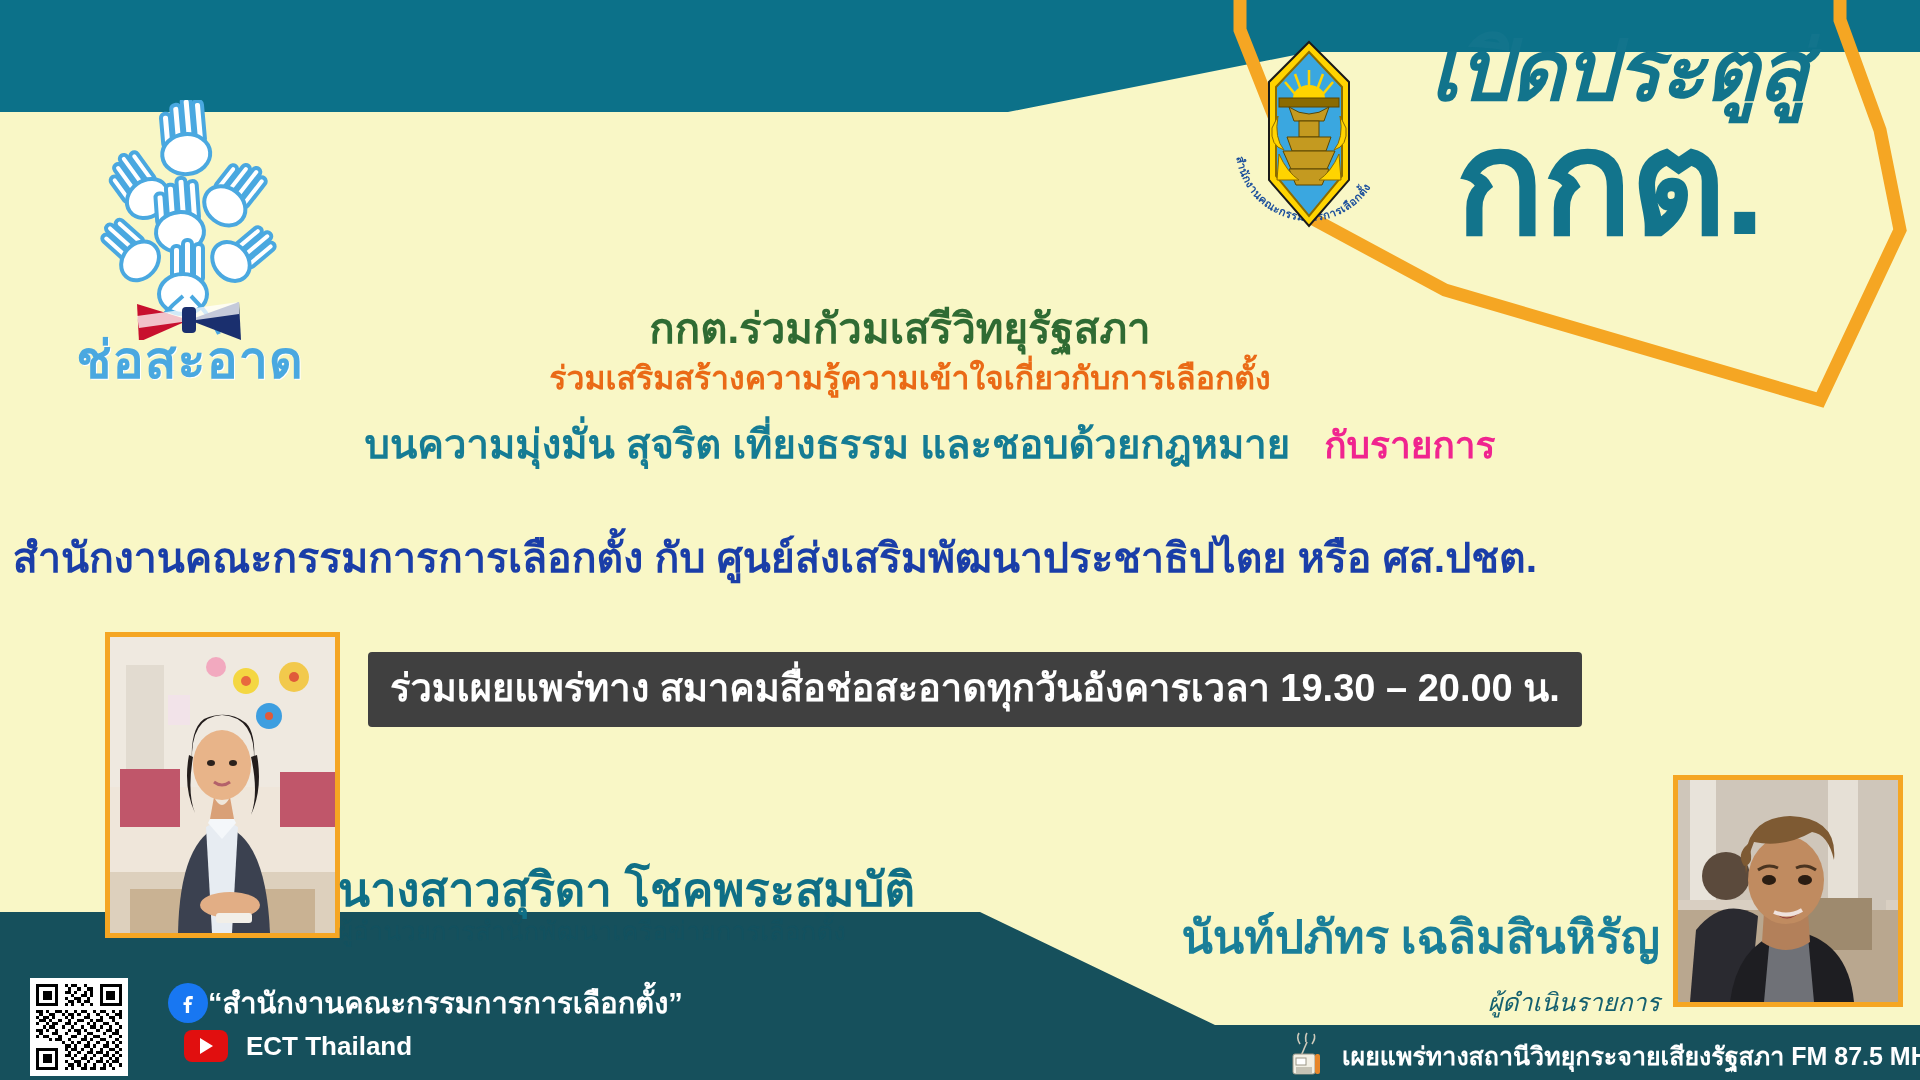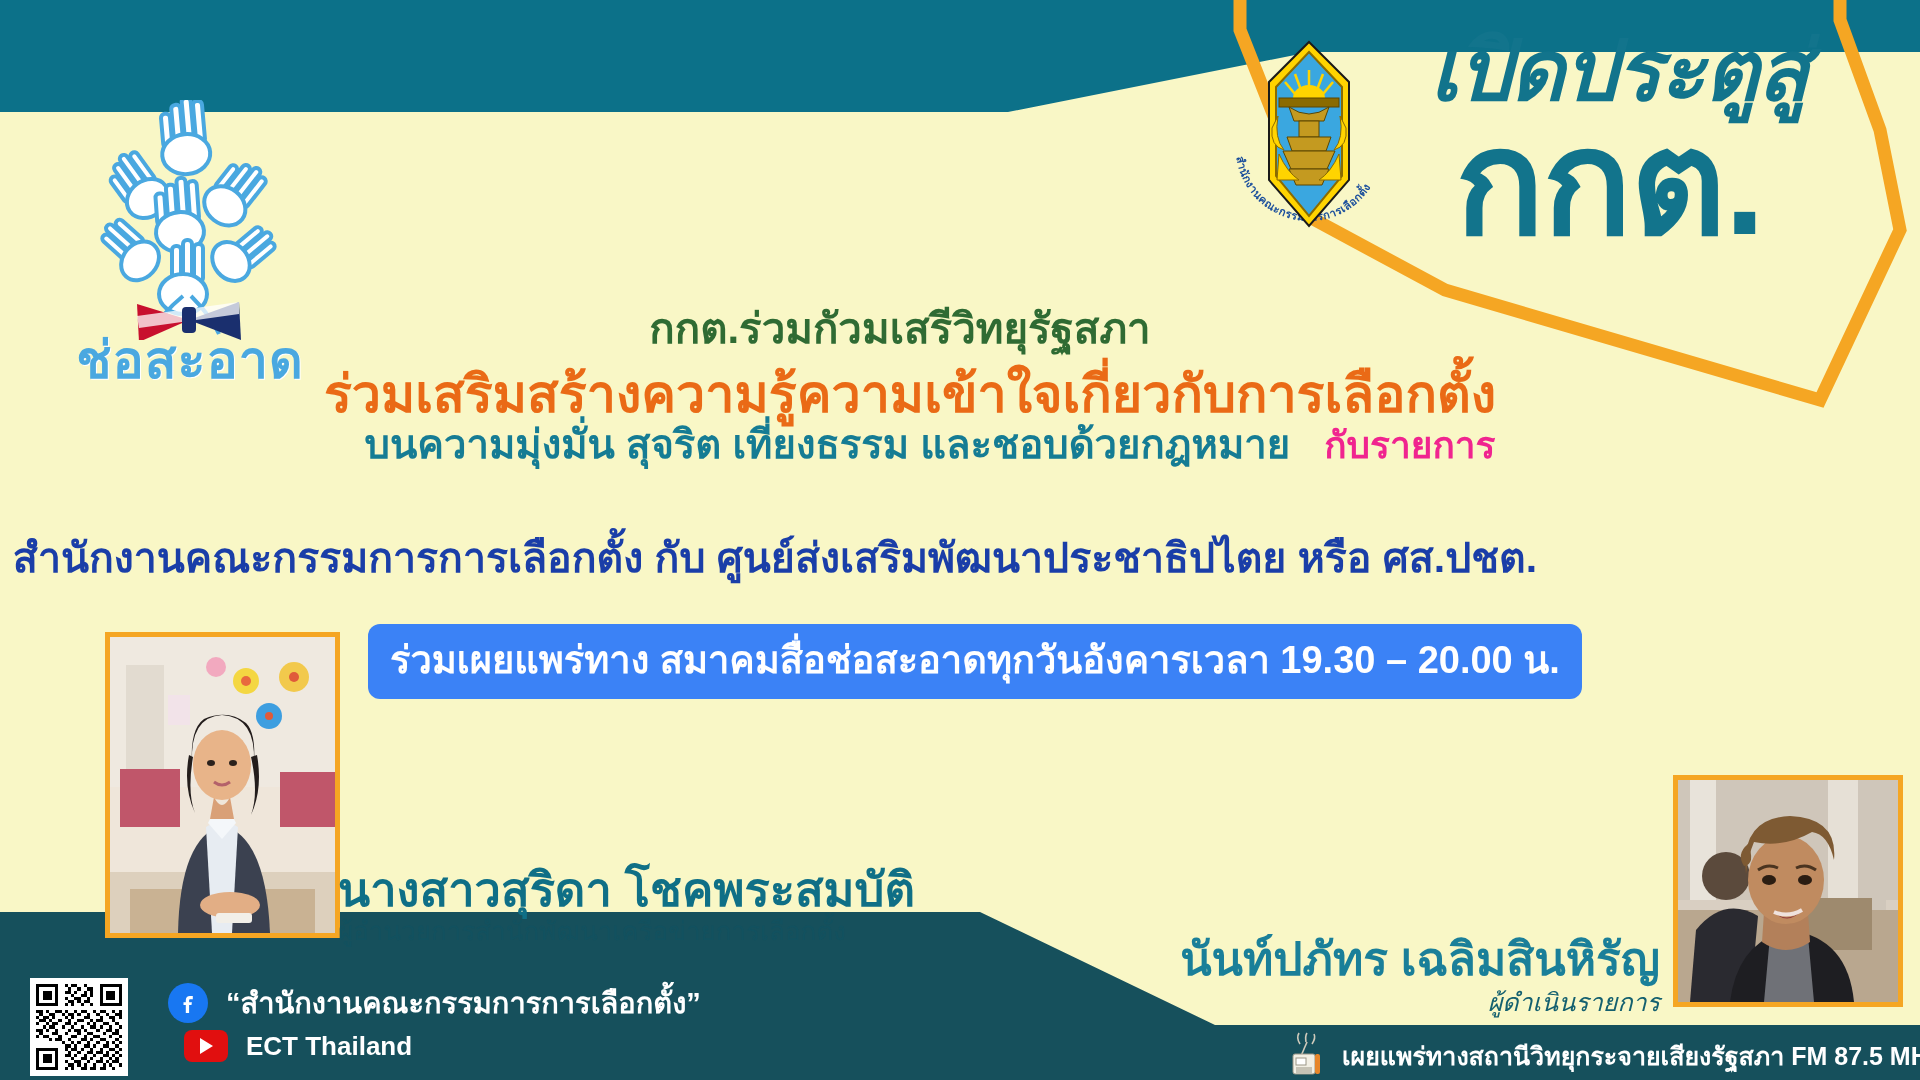--- a/index.html
+++ b/index.html
@@ -48,67 +48,67 @@
     letter-spacing:-2px;white-space:nowrap;
   }
   
   .line-green{
     position:absolute;left:0;top:295px;width:1920px;text-align:center;
     font-size:42px;color:#2f6b33;font-weight:bold;white-space:nowrap;
     padding-right:120px;box-sizing:border-box;
   }
   .line-orange{
     position:absolute;left:0;top:352px;width:1920px;text-align:center;
-    font-size:52px;color:#ea6a16;font-weight:bold;white-space:nowrap;
+    font-size:32px;color:#ea6a16;font-weight:bold;white-space:nowrap;
     padding-right:100px;box-sizing:border-box;
   }
   .line-teal-row{
     position:absolute;left:0;top:412px;width:1920px;text-align:center;
     white-space:nowrap;padding-right:60px;box-sizing:border-box;
   }
   .line-teal-row .t1{font-size:40px;color:#157c94;font-weight:bold;}
   .line-teal-row .t2{font-size:37px;color:#f0248f;font-weight:bold;margin-left:34px;}
   .line-blue{
     position:absolute;left:0;top:525px;width:1580px;text-align:center;
     font-size:41px;color:#1a3ea8;font-weight:bold;white-space:nowrap;
     padding-right:30px;box-sizing:border-box;
   }
   
   .purple-band{
-    position:absolute;left:368px;top:624px;
-    background:#3b82f6;border-radius:12px;
+    position:absolute;left:368px;top:652px;
+    background:#404040;border-radius:4px;
     padding:5px 22px 9px 22px;
     font-size:38px;color:#ffffff;font-weight:bold;white-space:nowrap;
   }
   
   .photo{position:absolute;border:5px solid #f5a623;background:#ddd;overflow:hidden;}
   .photo-left{left:105px;top:632px;width:225px;height:296px;}
   .photo-right{left:1673px;top:775px;width:220px;height:222px;}
   .photo svg{display:block;width:100%;height:100%;}
   
   .name-left{
     position:absolute;left:338px;top:852px;
     font-size:47px;color:#0f6f86;font-weight:bold;white-space:nowrap;
   }
   .role-left{
     position:absolute;left:338px;top:910px;
     font-size:26px;color:#12515f;white-space:nowrap;
   }
   .name-right{
-    position:absolute;left:1140px;top:922px;width:520px;text-align:right;
-    font-size:46px;color:#1a7f99;font-weight:bold;white-space:nowrap;
+    position:absolute;left:1140px;top:900px;width:520px;text-align:right;
+    font-size:46px;color:#1a7f99;font-weight:bold;white-space:nowrap;font-family:Liberation Serif, serif;
   }
   .role-right{
     position:absolute;left:1140px;top:982px;width:520px;text-align:right;
     font-size:25px;color:#14606f;white-space:nowrap;font-style:italic;
   }
   
   .qr{position:absolute;left:30px;top:978px;width:98px;height:98px;background:#fff;padding:3px;box-sizing:border-box;}
   .qr svg{display:block;}
-  .fb-row{position:absolute;left:168px;top:980px;display:flex;align-items:center;gap:18px;}
+  .fb-row{position:absolute;left:168px;top:980px;display:flex;align-items:center;}
   .yt-row{position:absolute;left:184px;top:1030px;display:flex;align-items:center;gap:18px;}
   .fb-icon{width:40px;height:40px;border-radius:50%;background:#1877f2;display:flex;align-items:center;justify-content:center;}
   .yt-icon{width:44px;height:32px;border-radius:8px;background:#e10f0f;display:flex;align-items:center;justify-content:center;}
   .fb-label{font-size:29px;color:#ffffff;font-weight:bold;white-space:nowrap;}
   .yt-label{font-size:26px;color:#ffffff;font-weight:bold;white-space:nowrap;}
   .radio-row{position:absolute;left:1288px;top:1032px;display:flex;align-items:center;gap:14px;}
   .radio-label{font-size:25px;color:#ffffff;font-weight:bold;white-space:nowrap;}
 </style>
 </head>
 <body>

